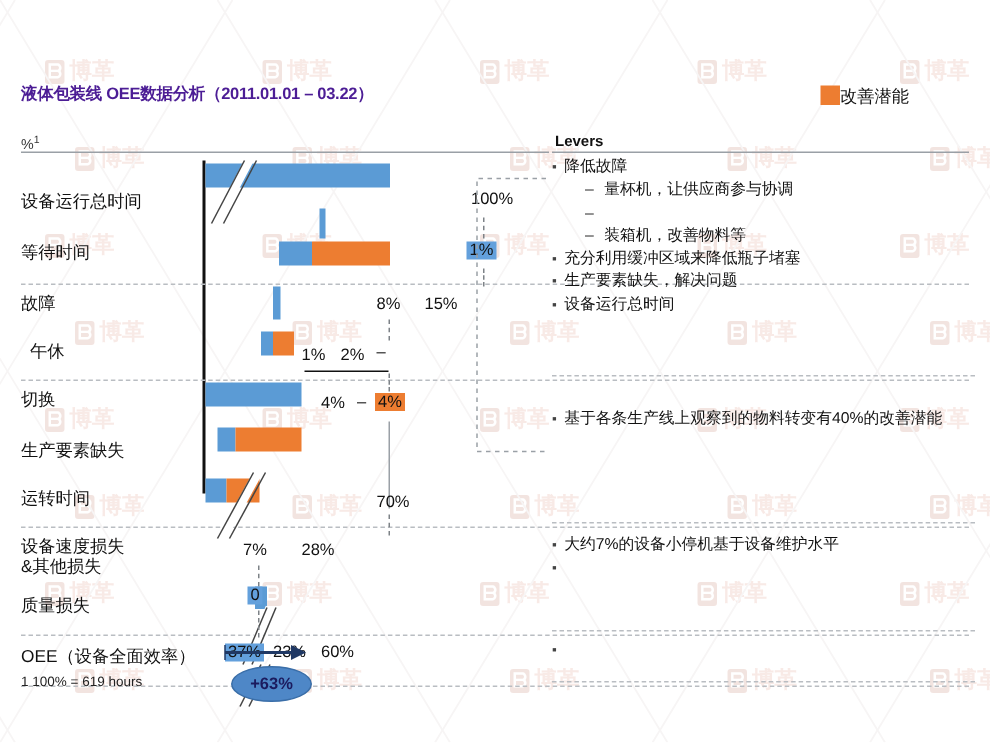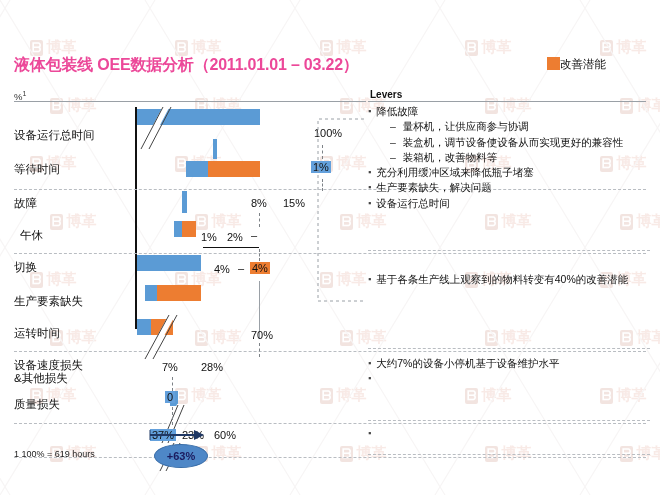--- a/index.html
+++ b/index.html
@@ -10,21 +10,21 @@
     color:#1a1a1a;
   }
   
   #watermarks{position:absolute;inset:0;pointer-events:none;z-index:0;}
   .wm{position:absolute;font-size:15px;font-weight:bold;color:#f3d9d3;opacity:.55;white-space:nowrap;}
   .wm .wm-mark{display:inline-block;background:#e9cfc8;color:#fff;border-radius:2px;padding:0 2px;margin-right:3px;font-size:13px;}
   
   #slide{position:absolute;inset:0;z-index:2;}
   
   #header{position:absolute;left:14px;top:55px;right:14px;height:24px;}
-  #title{font-size:16px;font-weight:bold;color:#ec4899;letter-spacing:-.2px;white-space:nowrap;}
+  #title{font-size:11px;font-weight:bold;color:#4c1d95;letter-spacing:-.2px;white-space:nowrap;}
   #legend{position:absolute;right:40px;top:2px;display:flex;align-items:flex-start;gap:0;}
   #legend .sw{width:13px;height:13px;background:#ED7D31;display:inline-block;}
   #legend .lb{font-size:11.5px;color:#111;}
   
   #unit{position:absolute;left:14px;top:90px;font-size:9.5px;color:#333;}
   #unit sup{font-size:7px;}
   .hrule{position:absolute;height:1px;background:#9aa0a6;}
   #rule-left{left:14px;top:101px;width:352px;}
   #rule-right{left:368px;top:101px;width:278px;}
   #levers-title{position:absolute;left:370px;top:89px;font-size:10px;font-weight:bold;color:#111;}
@@ -169,20 +169,21 @@
     <div class="rowlabel" style="top:60px;">等待时间</div>
     <div class="rowlabel" style="top:94px;">故障</div>
     <div class="rowlabel" style="top:126px;left:6px;">午休</div>
     <div class="rowlabel" style="top:158px;">切换</div>
     <div class="rowlabel" style="top:192px;">生产要素缺失</div>
     <div class="rowlabel" style="top:224px;">运转时间</div>
     <div class="rowlabel" style="top:256px;">
       <span>设备速度损失</span><br><span>&amp;其他损失</span>
     </div>
     <div class="rowlabel" style="top:295px;">质量损失</div>
+    <div class="rowlabel" style="top:329px;">OEE（设备全面效率）</div>
 
     <div class="dashrow full" style="top:86px;"></div>
     <div class="dashrow full" style="top:150px;"></div>
     <div class="dashrow full" style="top:248px;"></div>
     <div class="dashrow full" style="top:320px;"></div>
     <div class="dashrow full" style="top:354px;"></div>
 
     <div class="bar" style="left:123px;top:6px;width:123px;">
       <div class="seg blue" style="left:0;width:123px;"></div>
     </div>
@@ -300,21 +301,20 @@
       <div class="lev-line">
           <span class="bul">▪</span>
           <span>降低故障</span>
         </div>
       <div class="lev-sub">
           <span class="dsh">–</span>
           <span>量杯机，让供应商参与协调</span>
         </div>
       <div class="lev-sub">
           <span class="dsh">–</span>
-          <span>装盒机，调节设备使设备从而实现更好的兼容性</span>
         </div>
       <div class="lev-sub">
           <span class="dsh">–</span>
           <span>装箱机，改善物料等</span>
         </div>
       <div class="lev-line">
           <span class="bul">▪</span>
           <span>充分利用缓冲区域来降低瓶子堵塞</span>
         </div>
       <div class="lev-line">

